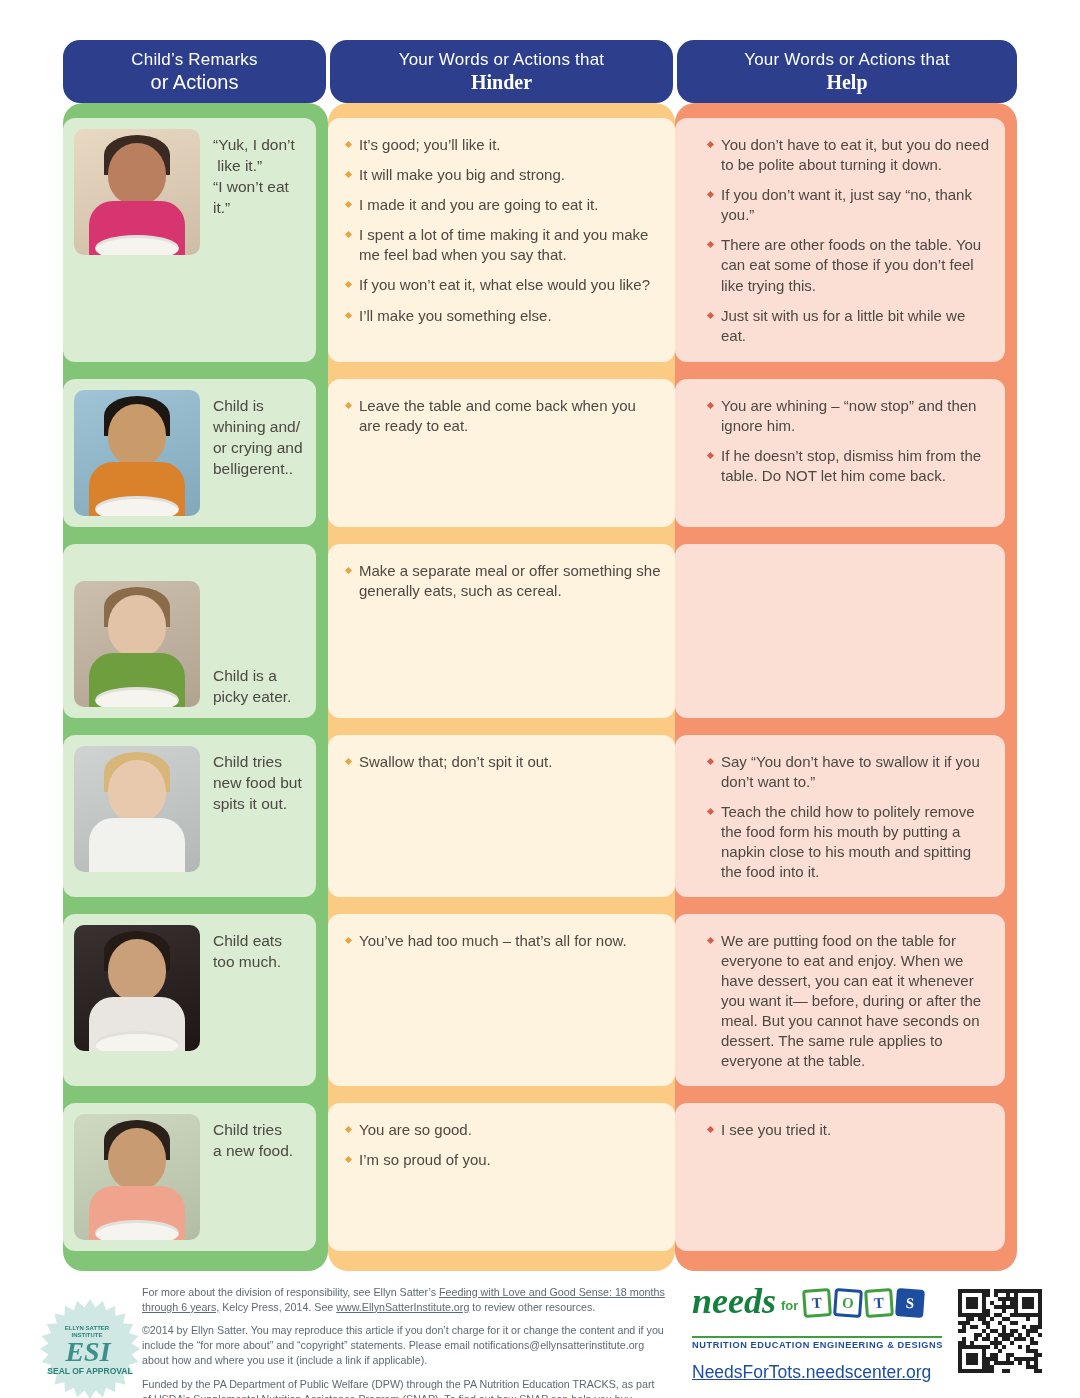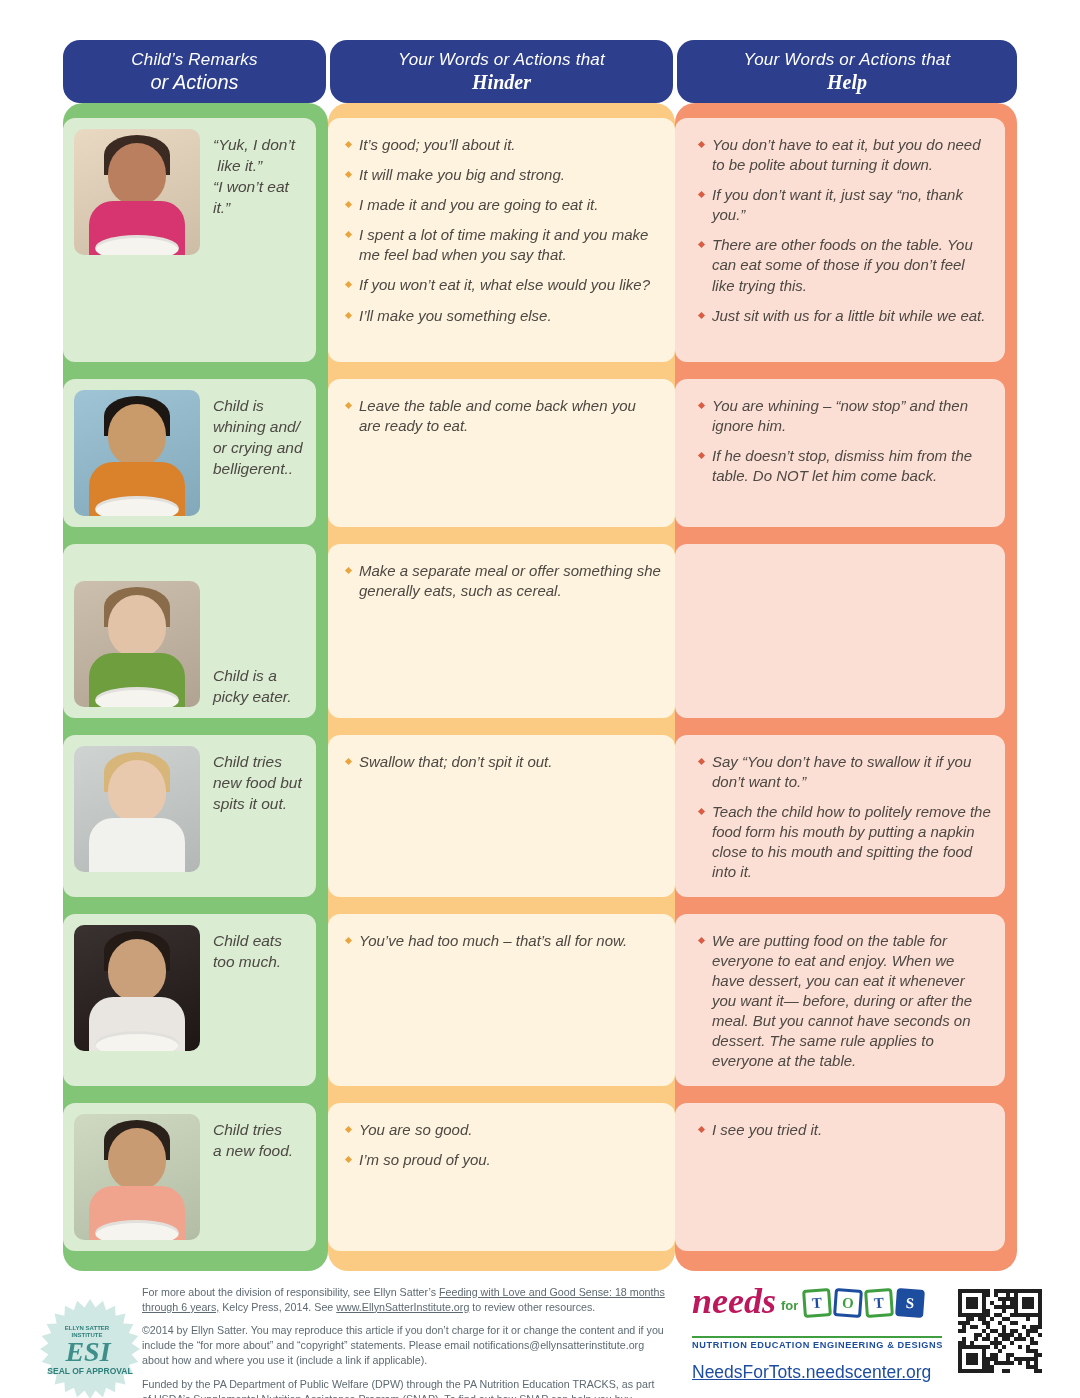--- a/index.html
+++ b/index.html
@@ -4,21 +4,21 @@
 <style>
   html,body { margin:0; padding:0; background:#ffffff; }
   body {
     width:1080px; height:1398px; overflow:hidden;
     font-family:"Liberation Sans", sans-serif;
     -webkit-font-smoothing:antialiased;
   }
   .page { position:relative; width:1080px; height:1398px; background:#fff; }
 
   
-  .table-wrap { width:954px; margin:40px auto 0 auto;font-style:italic; }
+  .table-wrap { width:954px; margin:40px auto 0 auto; }
   .pills { display:flex; gap:4px; }
   .pill {
     background:#2c3e8c; color:#fff; border-radius:17px;
     height:63px; display:flex; flex-direction:column;
     justify-content:center; align-items:center; box-sizing:border-box;
   }
   .pill.p0 { width:263px; }
   .pill.p1 { width:343px; }
   .pill.p2 { width:340px; }
   .pill .l1 { font-size:17px; letter-spacing:0.2px; line-height:1.25; }
@@ -36,21 +36,21 @@
   .cell.c1.r0 { border-radius:20px 20px 0 0; }
   .cell.c2.r0 { border-radius:20px 20px 0 0; }
   .cell.rlast { padding-bottom:20px; }
   .cell.c0.rlast { border-radius:0 0 20px 20px; }
   .cell.c1.rlast { border-radius:0 0 20px 20px; }
   .cell.c2.rlast { border-radius:0 0 20px 20px; }
 
   .card { box-sizing:border-box; height:100%; border-radius:12px; }
   .card.green  { background:#daecd2; padding:11px; display:flex; gap:13px; }
   .card.cream  { background:#fdf3de; padding:17px 14px 14px 18px; }
-  .card.pink   { background:#fbdfd4; padding:17px 14px 14px 24px; }
+  .card.pink   { background:#fbdfd4; padding:17px 14px 14px 33px; }
 
   .r0 .card { min-height:244px; }
   .r1 .card { min-height:138px; }
   .r2 .card { min-height:174px;align-items:flex-end; }
   .r3 .card { min-height:138px; }
   .r4 .card { min-height:172px; }
   .r5 .card { min-height:136px; }
 
   
   .photo {
@@ -75,21 +75,21 @@
   .btext { font-size:15px; line-height:1.34; color:#4d4843; }
 
   
   .footer { display:flex; padding:14px 38px 0 40px; align-items:flex-start; }
   .seal-box { width:100px; flex-shrink:0; margin-top:12px; }
   .foot-text { width:540px; margin-left:2px; font-size:10.7px; color:#5d6a72; line-height:1.42; }
   .foot-text p { margin:0 0 8px 0; }
   .foot-text a { color:#5d6a72; text-decoration:underline; }
   .foot-right { margin-left:26px; width:250px; flex-shrink:0; }
   .logo-row { display:flex; align-items:flex-end; }
-  .logo-needs { font-family:"Liberation Serif", serif; font-style:italic; font-weight:bold; font-size:36px; color:#be185d; line-height:0.9; }
+  .logo-needs { font-family:"Liberation Serif", serif; font-style:italic; font-weight:bold; font-size:36px; color:#15803d; line-height:0.9; }
   .logo-for { font-size:13px; font-weight:bold; color:#3f9e3f; margin:4px 5px 4px 5px; }
   .blocks { display:flex; gap:3px; }
   .block {
     width:22px; height:22px; border-radius:4px; border:3px solid;
     display:flex; align-items:center; justify-content:center;
     font-family:"Liberation Serif", serif; font-weight:bold; font-size:15px;
     background:#fff;
   }
   .block.even { border-color:#3f9e3f; color:#1d4d9f; transform:rotate(-4deg); }
   .block.odd  { border-color:#1d4d9f; color:#3f9e3f; transform:rotate(4deg); }
@@ -133,21 +133,21 @@
             <div class="caption">“Yuk, I don’t
  like it.”
 “I won’t eat it.”</div>
           </div>
         </div>
         <div class="cell c1 r0 r0">
           <div class="card cream">
             <div class="blist">
               <div class="bitem">
                 <span class="bullet"></span>
-                <span class="btext">It’s good; you’ll about it.</span>
+                <span class="btext">It’s good; you’ll like it.</span>
               </div>
               <div class="bitem">
                 <span class="bullet"></span>
                 <span class="btext">It will make you big and strong.</span>
               </div>
               <div class="bitem">
                 <span class="bullet"></span>
                 <span class="btext">I made it and you are going to eat it.</span>
               </div>
               <div class="bitem">

